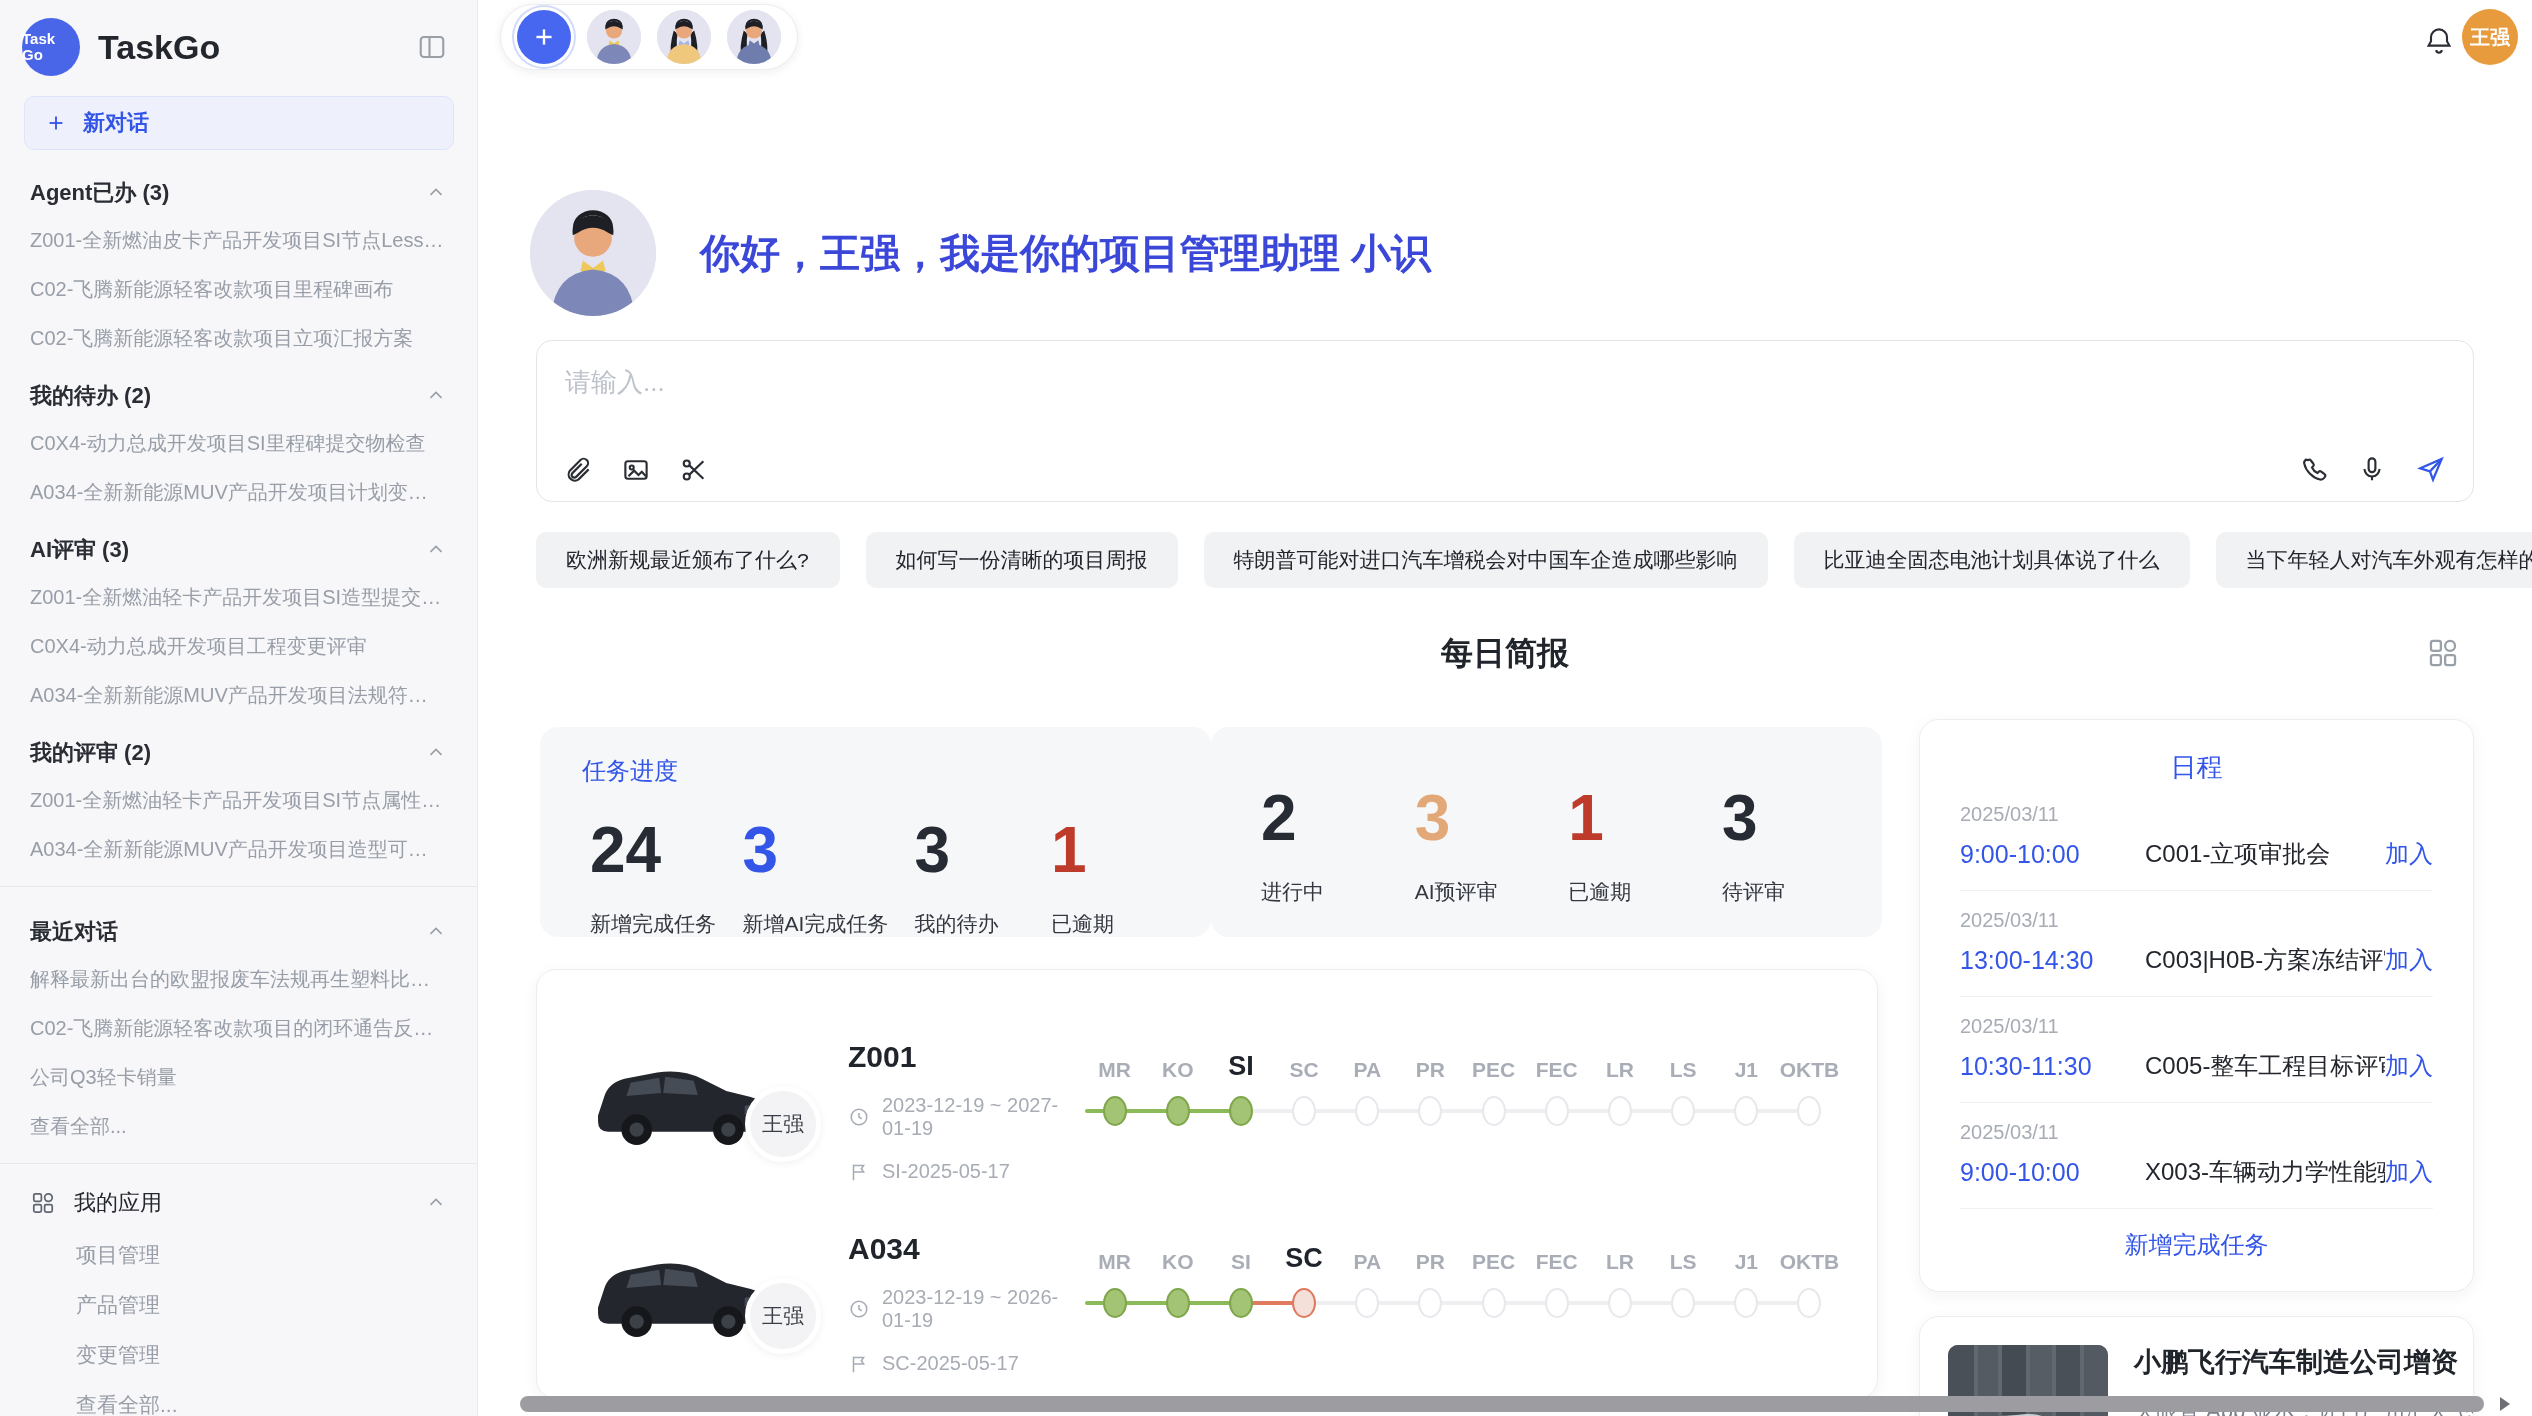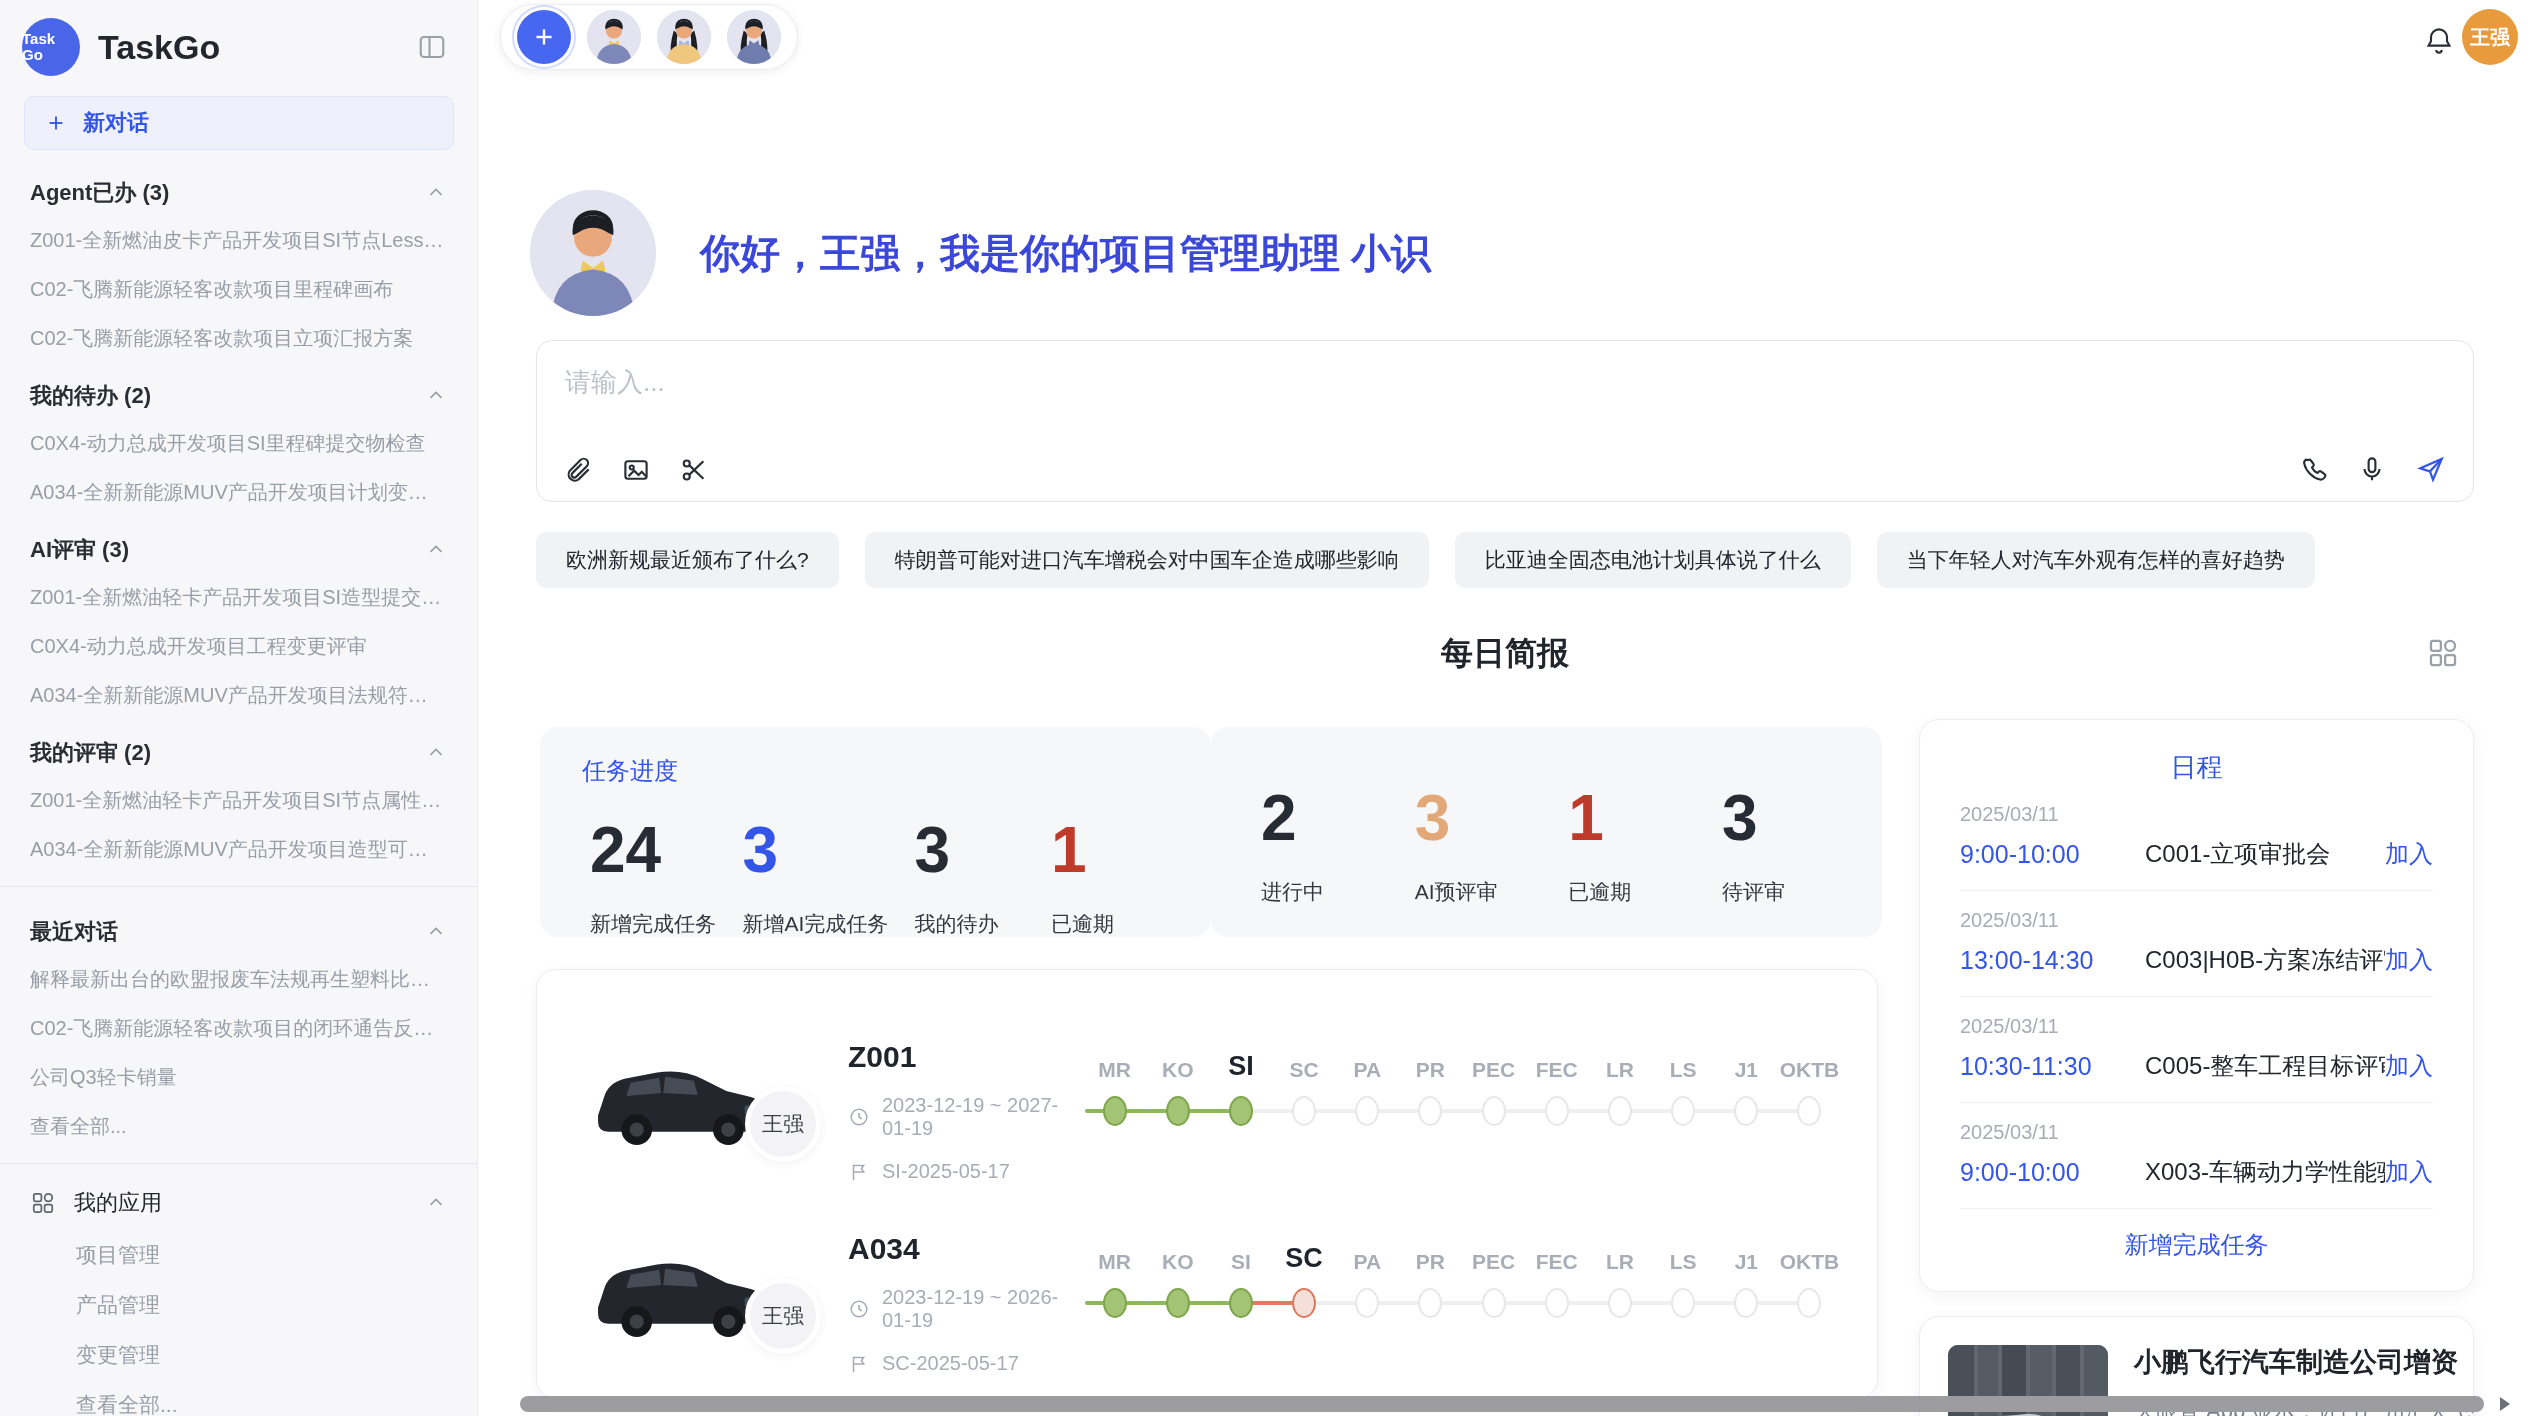--- a/index.html
+++ b/index.html
@@ -61,21 +61,21 @@
                     font-size:26px; color:#23262D; font-family:"Liberation Sans",sans-serif; background:transparent; }
   .composer input::placeholder { color:#BDC2CB; }
   .c-left { position:absolute; left:26px; bottom:16px; display:flex; gap:28px; align-items:center; }
   .c-right { position:absolute; right:26px; bottom:16px; display:flex; gap:28px; align-items:center; }
   .c-ic { background:none; border:none; cursor:pointer; color:#2A2D34; display:flex; }
   .c-ic.accent { color:#3355E8; }
 
   .chips { position:absolute; left:58px; top:532px; width:1938px; display:flex; gap:26px; }
   .chip { height:56px; border-radius:10px; background:#F1F2F4; border:none; padding:0 30px;
           font-size:21px; color:#23262D; white-space:nowrap; cursor:pointer;
-          font-family:Liberation Sans, sans-serif; }
+          font-family:Liberation Mono, monospace; }
 
   .brief-title { position:absolute; left:0; width:2054px; top:632px; text-align:center;
                  font-size:32px; font-weight:700; color:#20242B; }
   .brief-grid-btn { position:absolute; right:72px; top:636px; }
 
   .stat-cards { position:absolute; left:62px; top:727px; width:1342px; display:flex; }
   .scard { flex:1; background:#F6F7F9; border-radius:18px; height:210px; padding:28px 42px; }
   .scard-title { font-size:24px; color:#3355E8; }
   .stats { display:flex; justify-content:space-between; margin-top:30px; padding:0 8px; }
   .stat { text-align:left; min-width:110px; }
@@ -383,20 +383,21 @@
           <svg width="32" height="32" viewBox="0 0 24 24" fill="none" stroke="currentColor" stroke-width="1.7">
               <path d="M4 11.5L20 4.5 13.5 20l-2.3-6.2L4 11.5z"></path>
               <path d="M11.2 13.8L20 4.5"></path>
             </svg>
         </button>
       </div>
     </div>
 
     <div class="chips" id="chips">
         <button class="chip">欧洲新规最近颁布了什么?</button>
+        <button class="chip">如何写一份清晰的项目周报</button>
         <button class="chip">特朗普可能对进口汽车增税会对中国车企造成哪些影响</button>
         <button class="chip">比亚迪全固态电池计划具体说了什么</button>
         <button class="chip">当下年轻人对汽车外观有怎样的喜好趋势</button>
       </div>
 
     <div class="brief-title">每日简报</div>
     <button class="icon-btn brief-grid-btn">
       <svg width="34" height="34" viewBox="0 0 24 24" fill="none" stroke="#9AA0A8" stroke-width="1.6">
           <rect x="3.5" y="3.5" width="7" height="7" rx="1.5"></rect>
           <rect x="3.5" y="13.5" width="7" height="7" rx="1.5"></rect>

